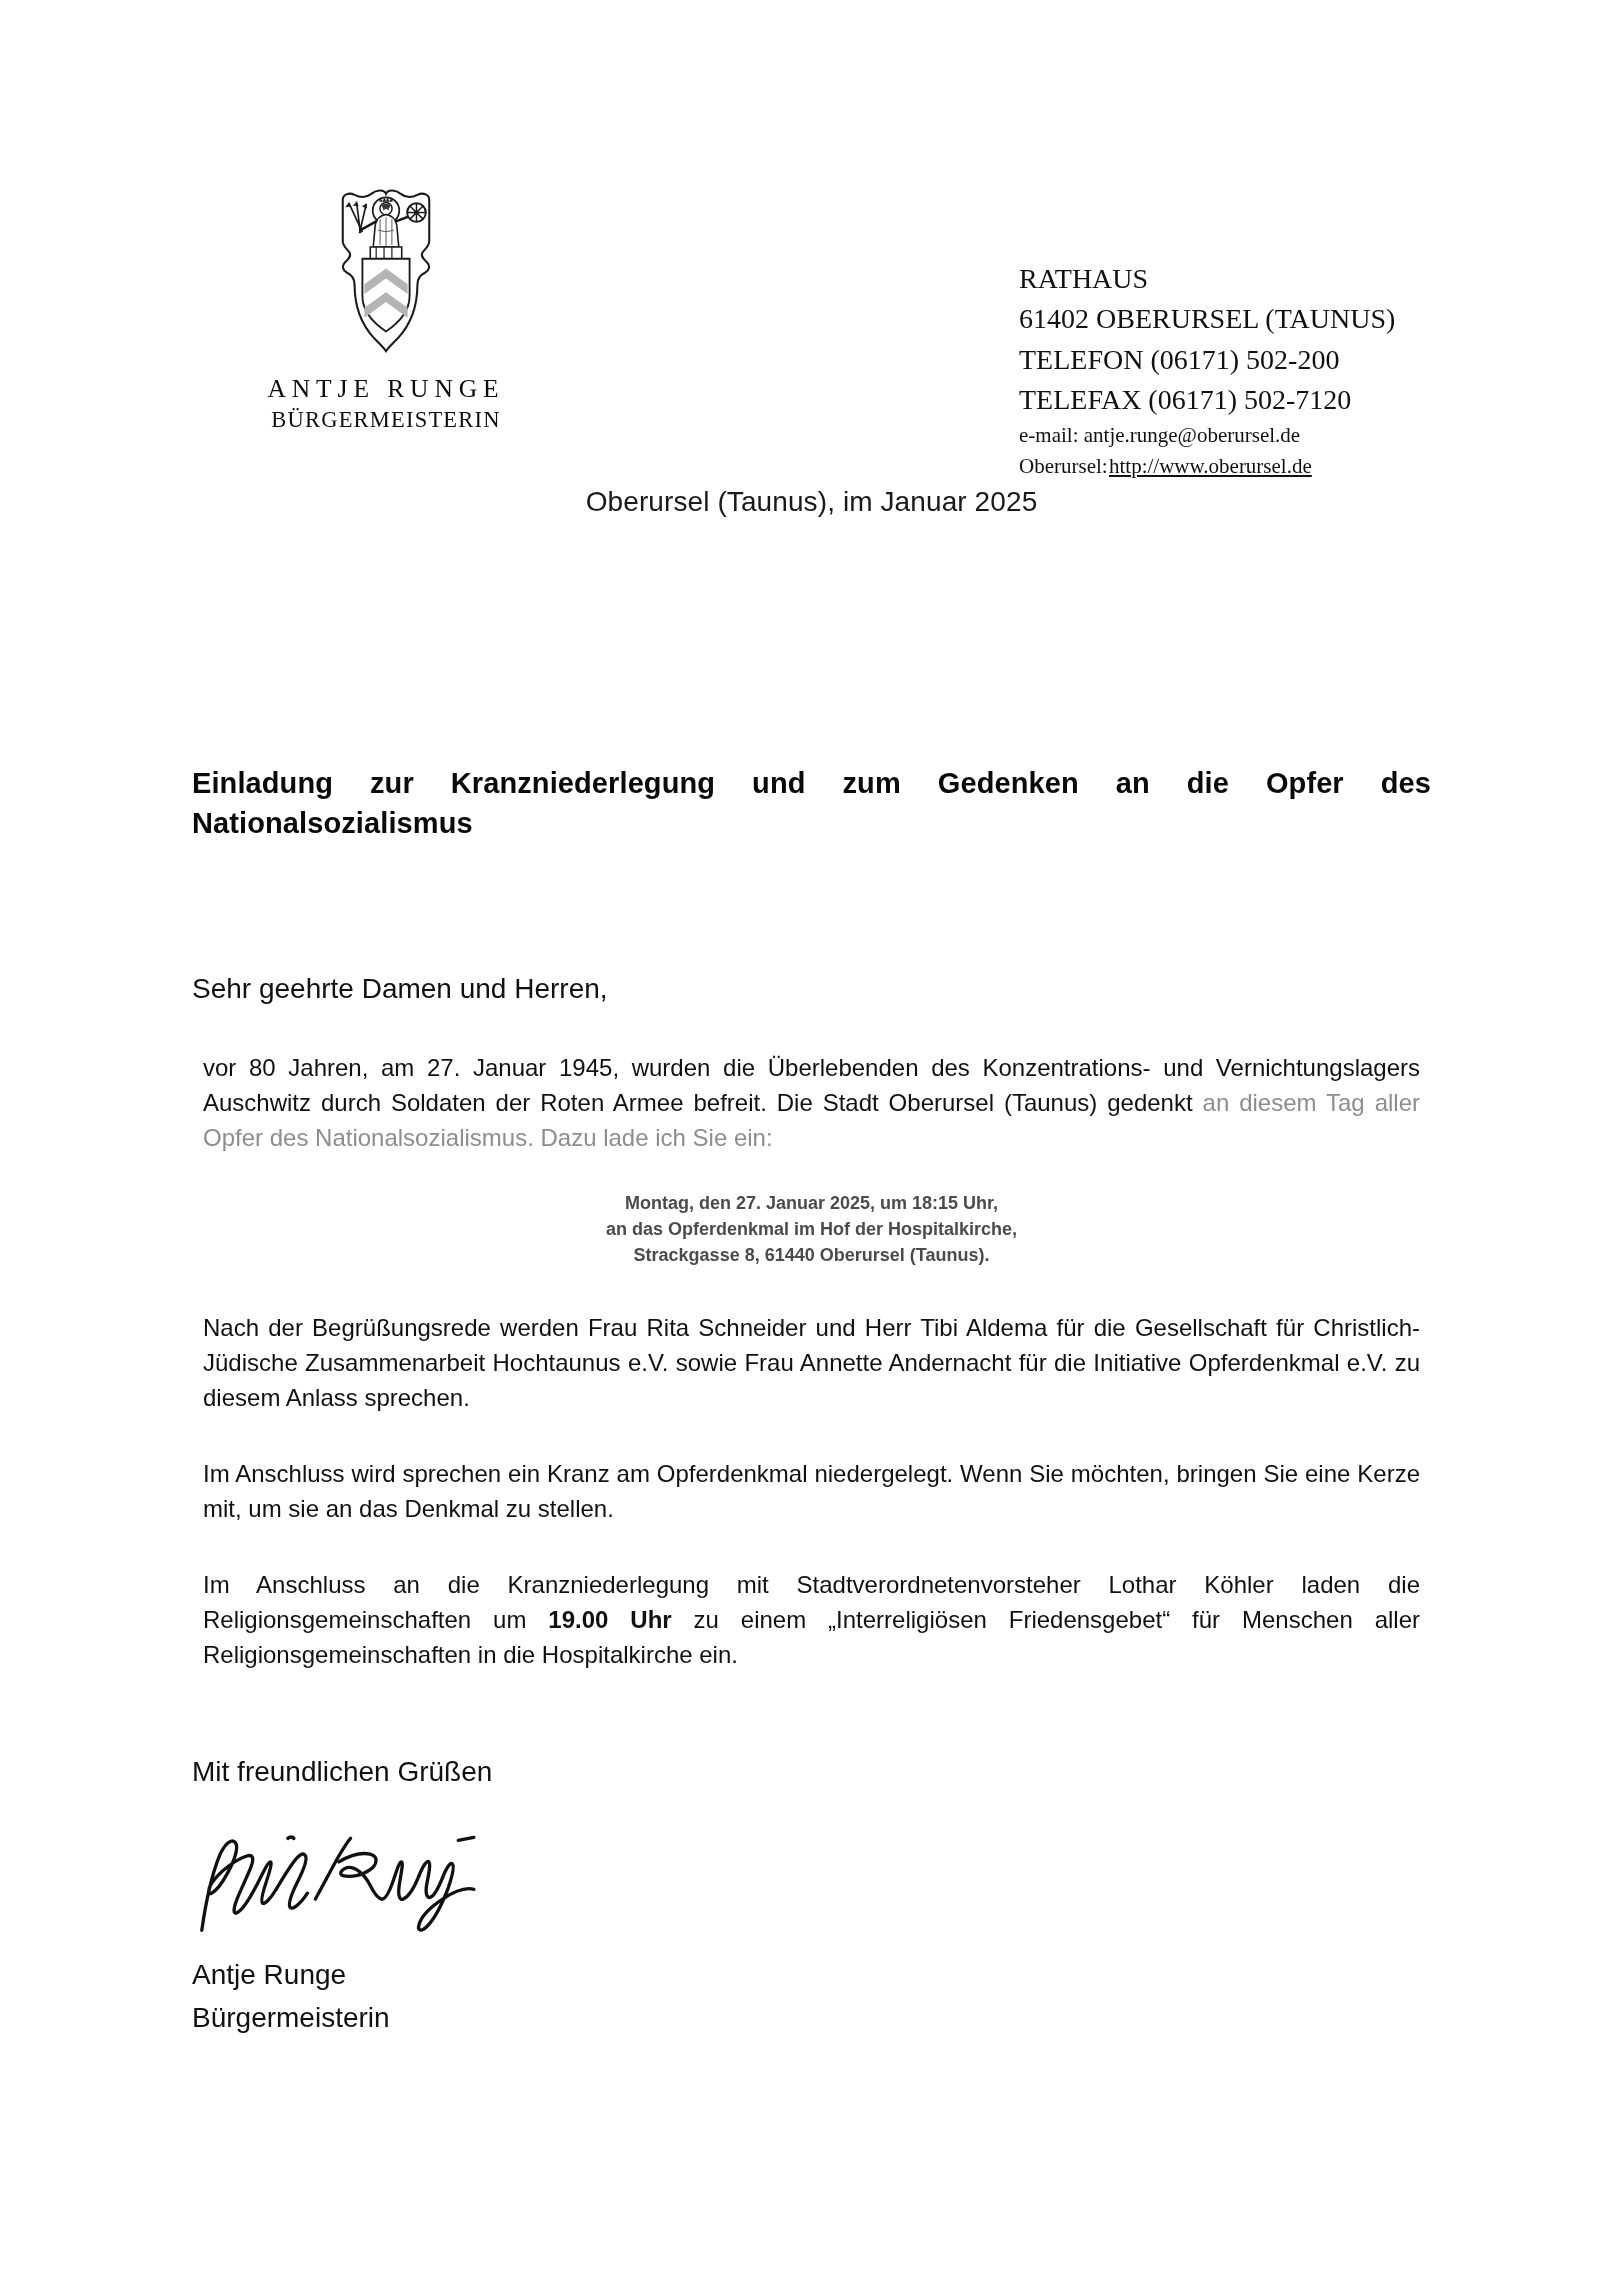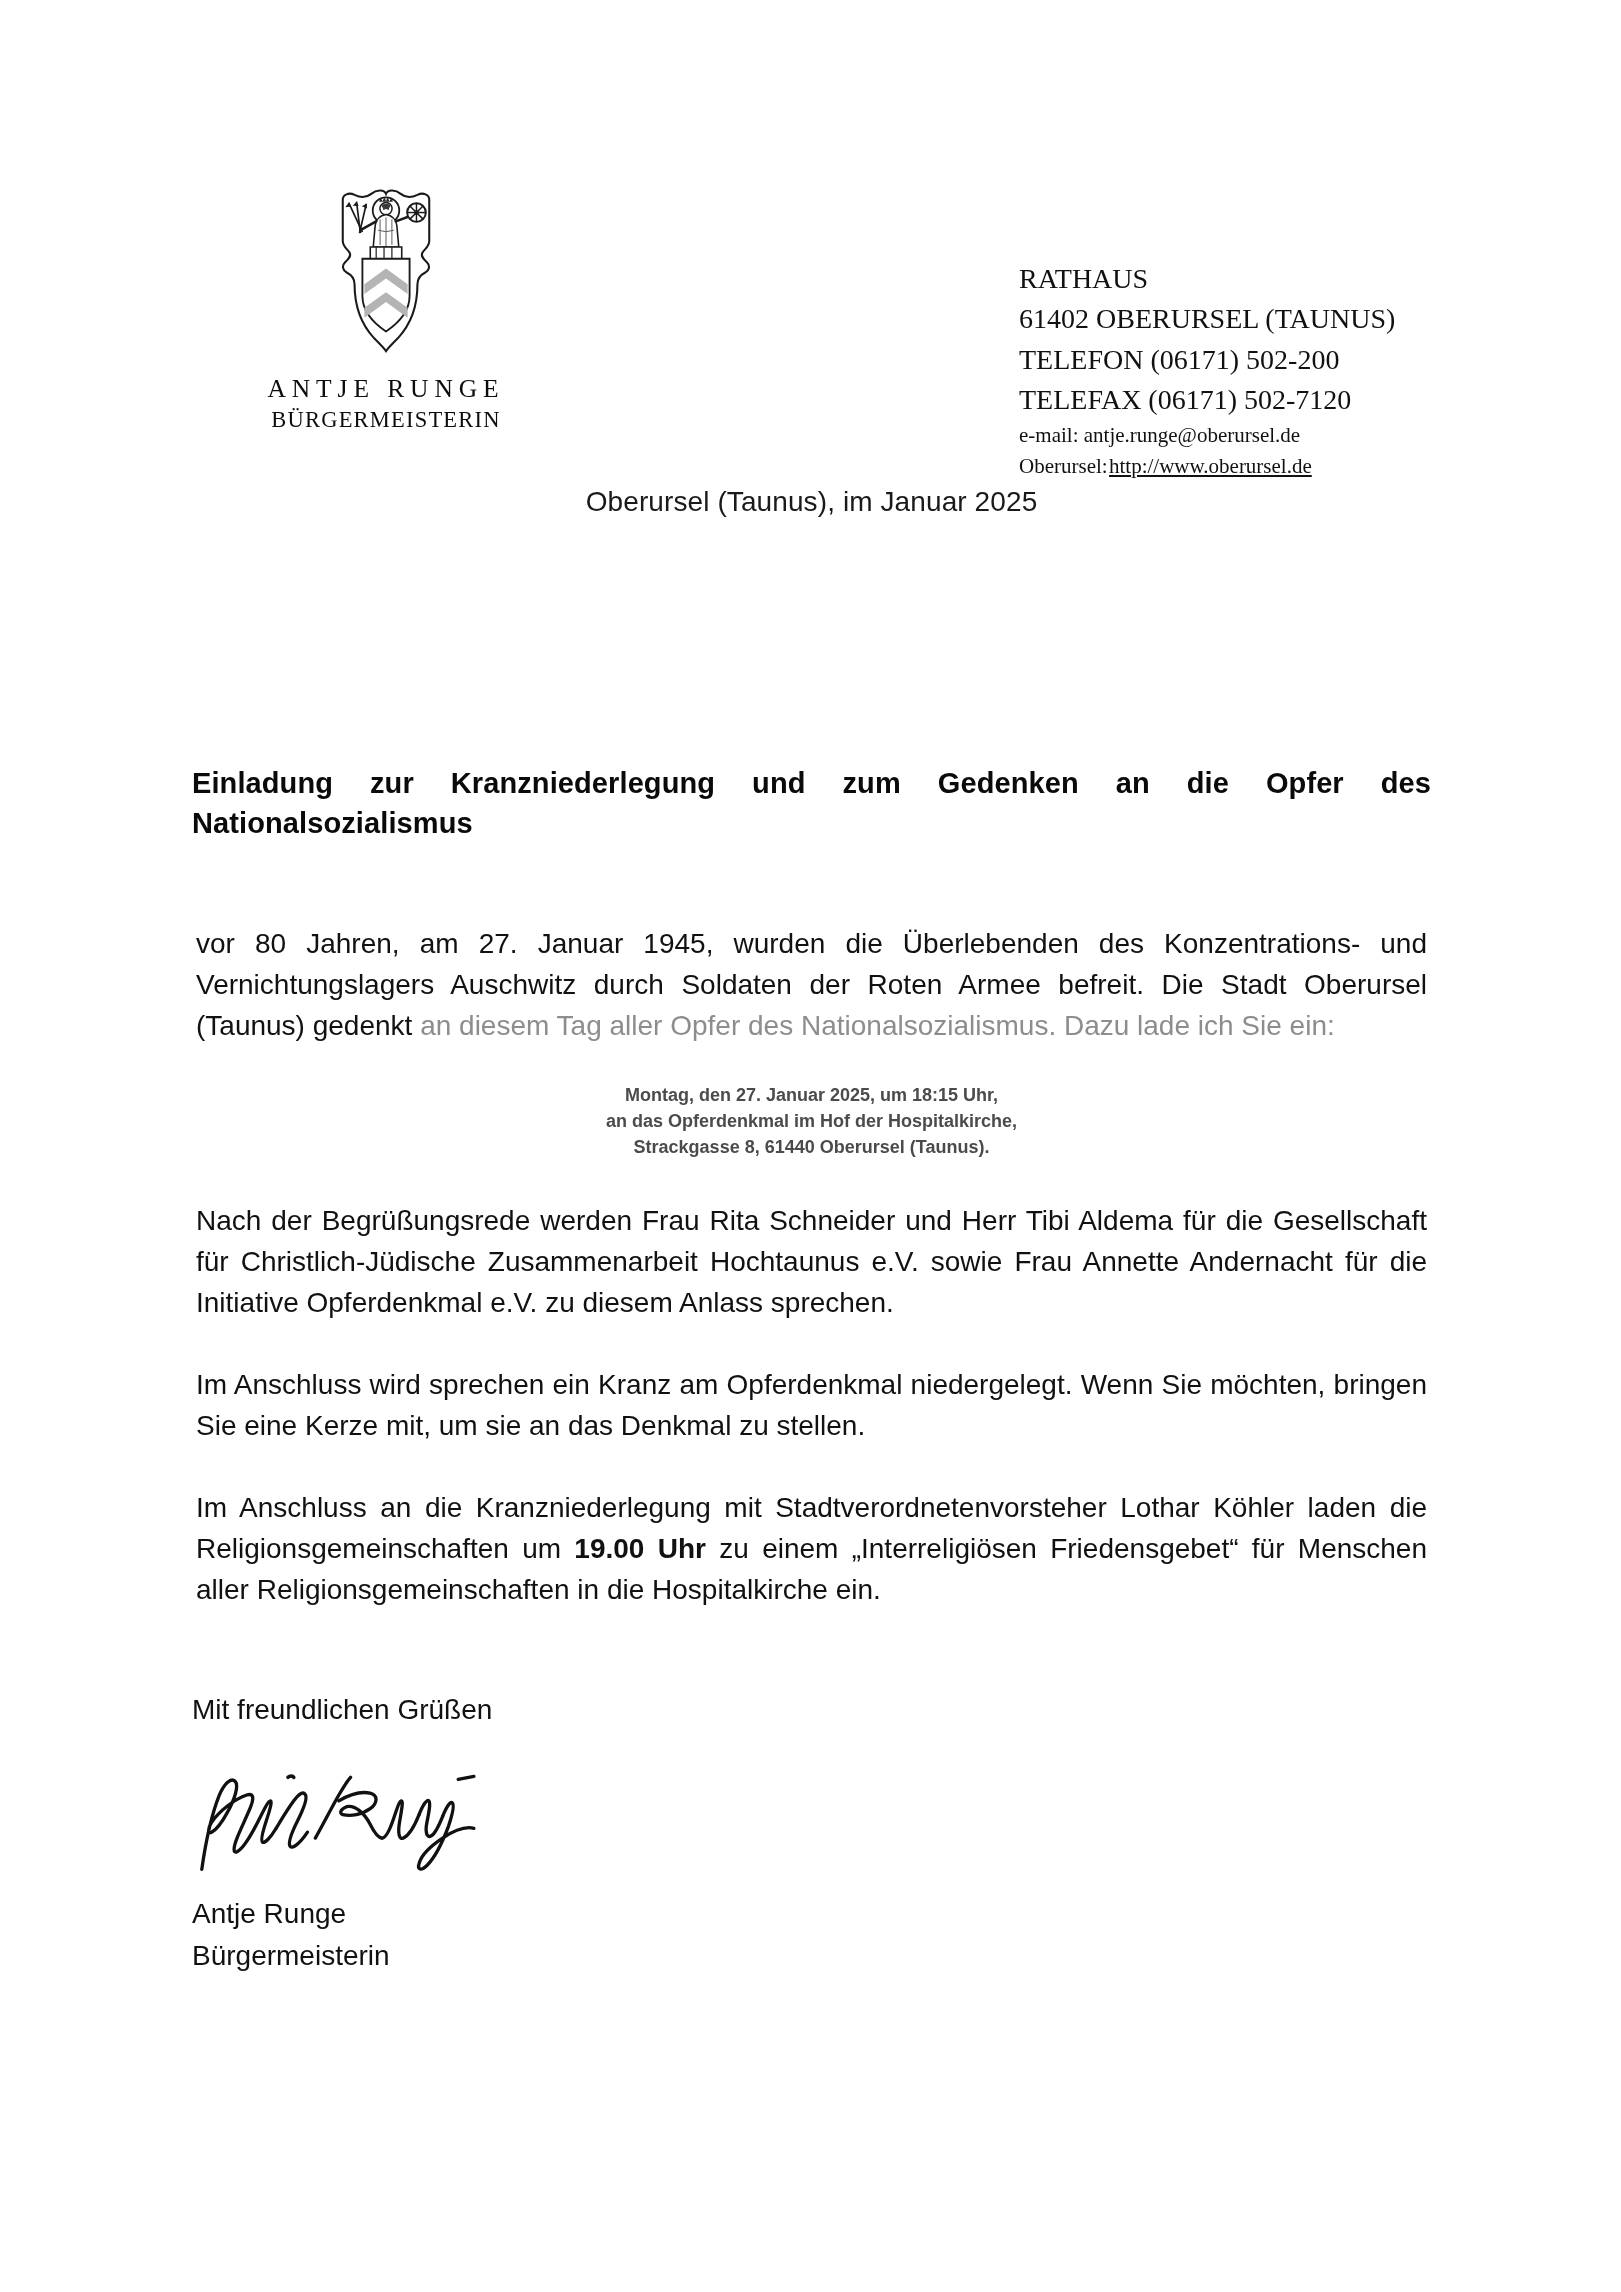--- a/index.html
+++ b/index.html
@@ -117,23 +117,23 @@
     display: inline-block;
     width: 100%;
   }
   .salutation {
     margin-top: 86px;
     font-size: 28px;
     line-height: 1.42;
     color: #111111;
   }
   p.para {
-    margin: 4px;
+    margin: 11px;
     margin-top: 41px;
-    font-size: 28px;
+    font-size: 24px;
     line-height: 1.46;
     text-align: justify;
     text-justify: inter-word;
     color: #111111;
     hyphens: none;
   }
   .muted {
     color: #8d8d8d;
   }
   .bold {
@@ -242,20 +242,21 @@
       <div class="small"><span class="lbl-pad">Oberursel:</span><span class="url">http://www.oberursel.de</span></div>
     </div>
   </div>
 
   <div class="dateline">Oberursel (Taunus), im Januar 2025</div>
 
   <div class="body-col">
 
     <div class="subject">Einladung zur Kranzniederlegung und zum Gedenken an die Opfer des Nationalsozialismus</div>
 
+    <div class="salutation">Sehr geehrte Damen und Herren,</div>
 
     <p class="para"><span>vor 80 Jahren, am 27. Januar 1945, wurden die Überlebenden des Konzentrations- und Vernichtungslagers Auschwitz durch Soldaten der Roten Armee befreit. Die Stadt Oberursel (Taunus) gedenkt</span><span class="muted"> an diesem Tag aller Opfer des Nationalsozialismus. Dazu lade ich Sie ein:</span></p>
 
     <div class="event">
       <div>Montag, den 27. Januar 2025, um 18:15 Uhr,</div>
       <div>an das Opferdenkmal im Hof der Hospitalkirche,</div>
       <div>Strackgasse 8, 61440 Oberursel (Taunus).</div>
     </div>
 
     <p class="para">Nach der Begrüßungsrede werden Frau Rita Schneider und Herr Tibi Aldema für die Gesellschaft für Christlich-Jüdische Zusammenarbeit Hochtaunus e.V. sowie Frau Annette Andernacht für die Initiative Opferdenkmal e.V. zu diesem Anlass sprechen.</p>

